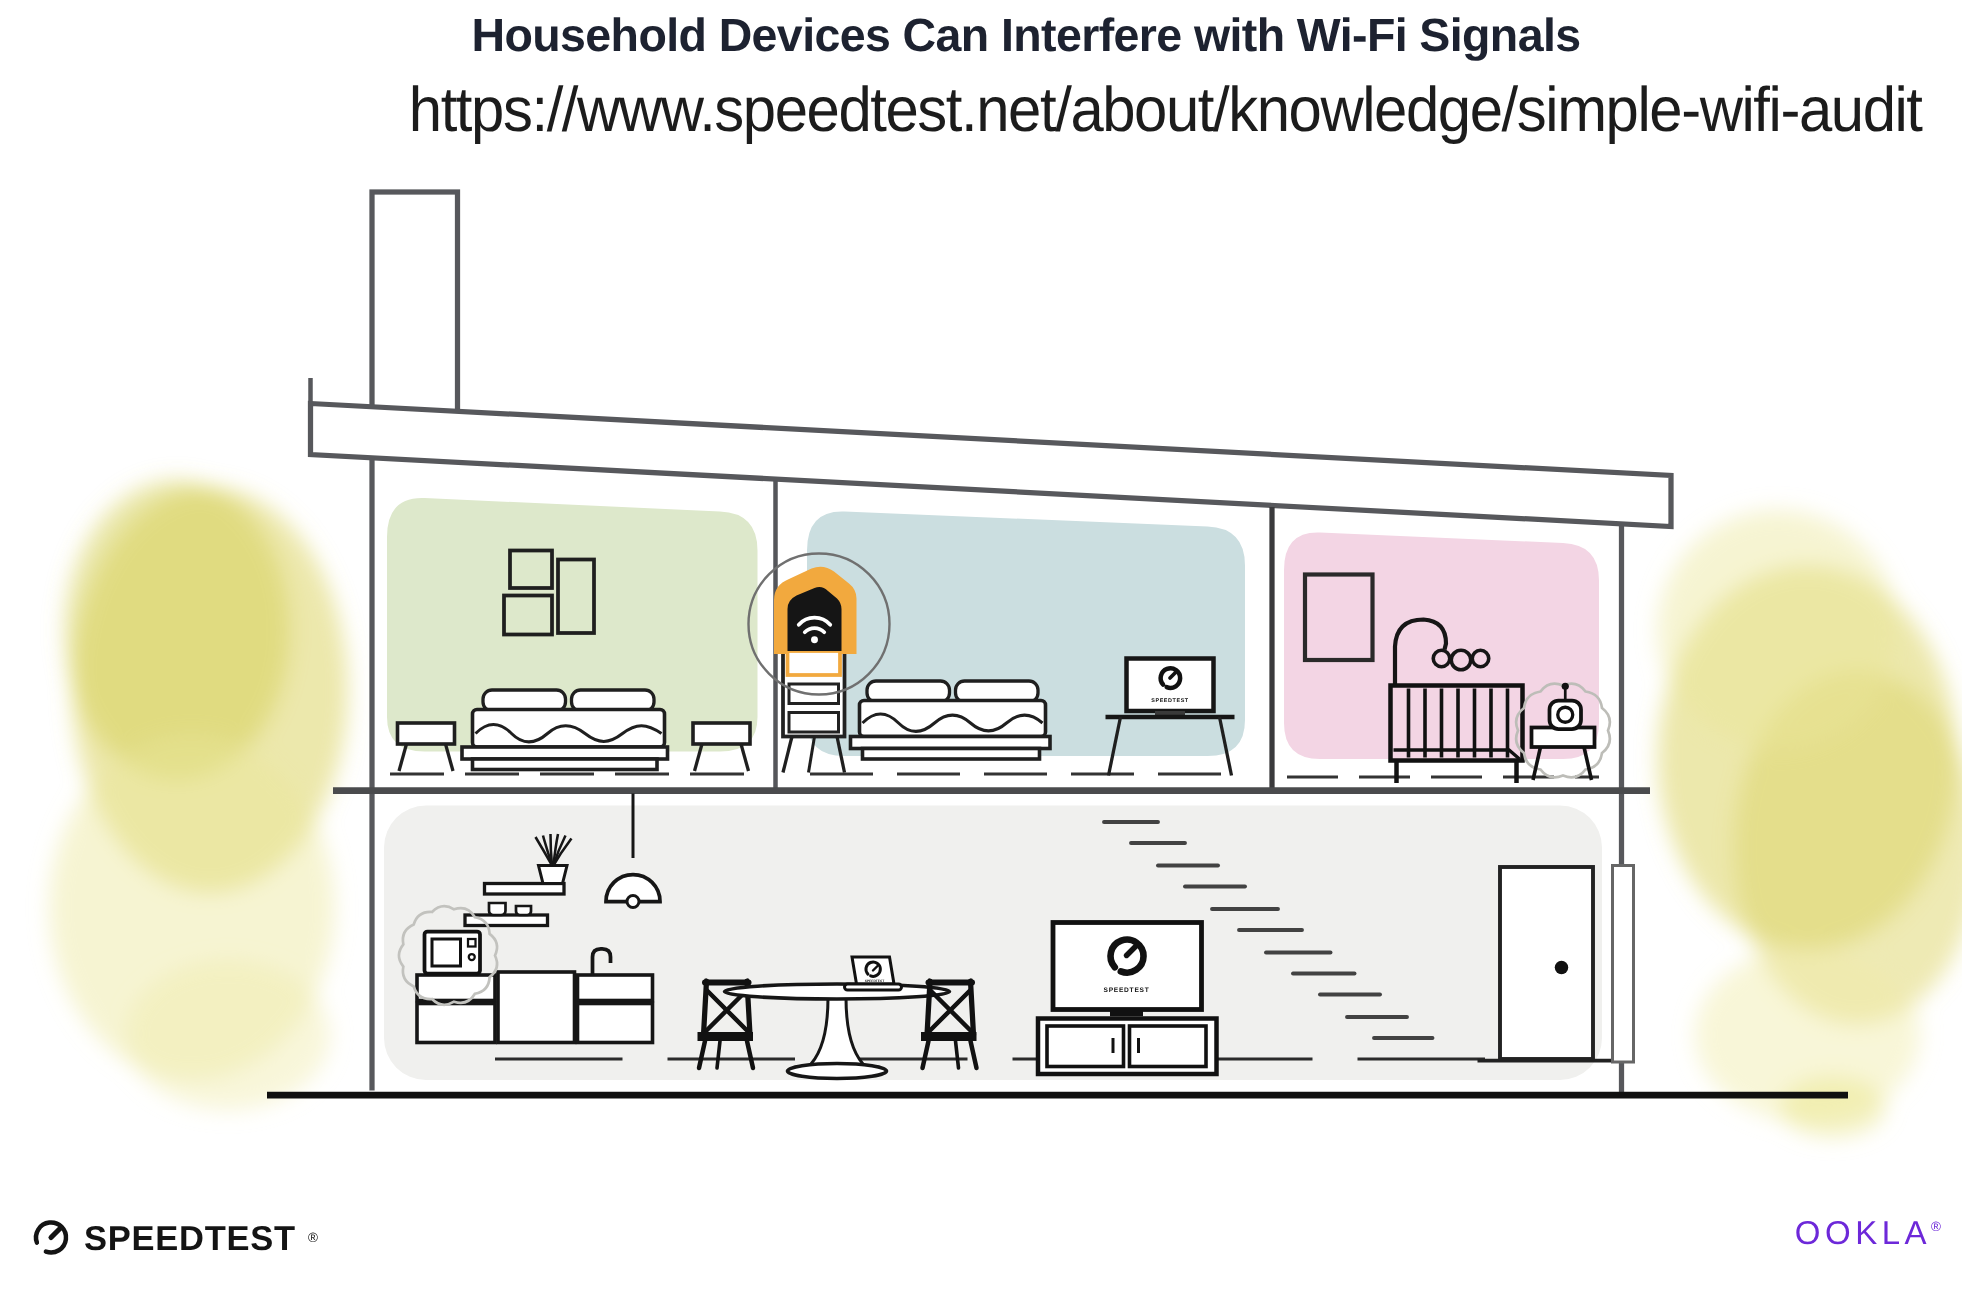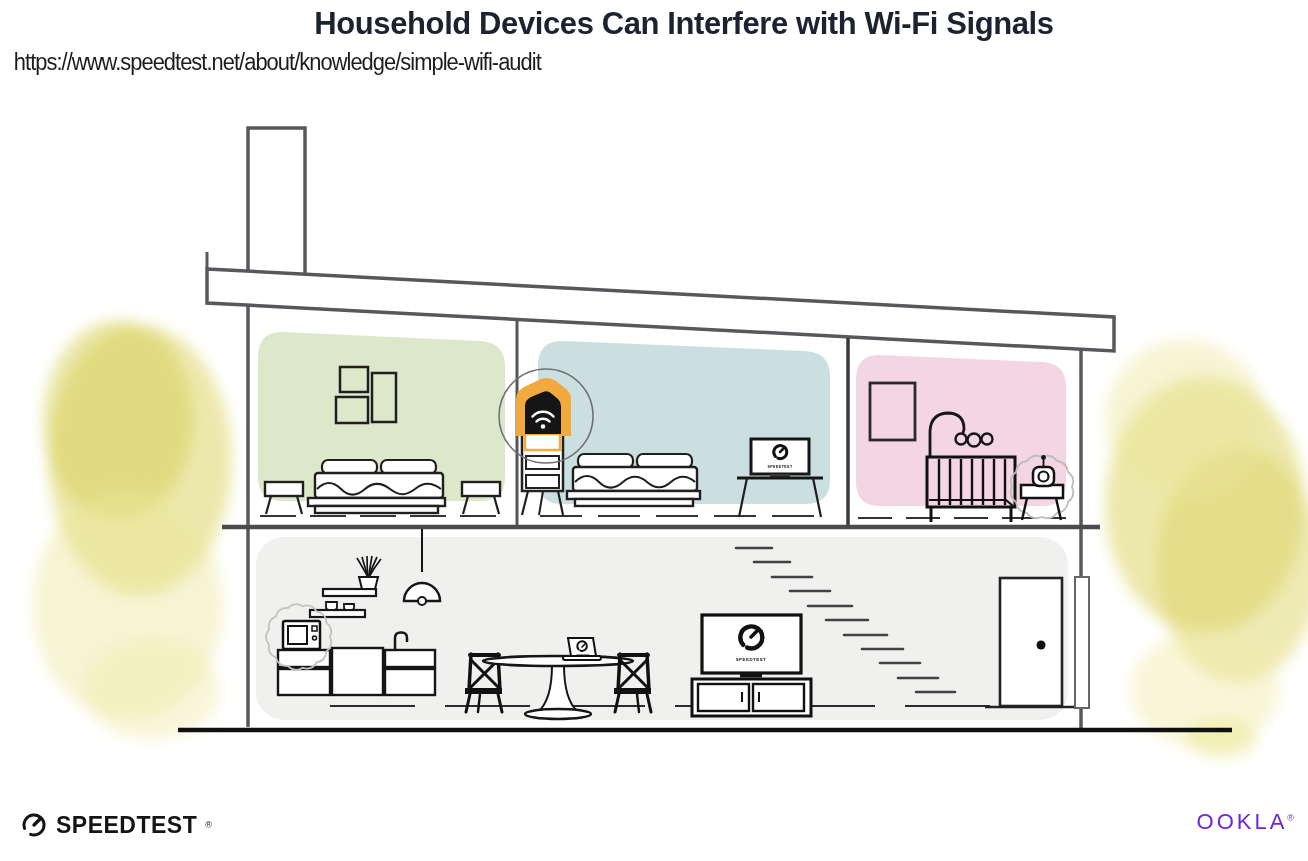--- a/index.html
+++ b/index.html
@@ -5,22 +5,22 @@
   html,body{margin:0;padding:0;}
   body{
     width:1308px;height:861px;position:relative;background:#ffffff;
     font-family:"Liberation Sans",sans-serif;overflow:hidden;
   }
   .page-title{
     position:absolute;top:6px;left:0;width:100%;text-align:center;
     font-size:31px;font-weight:700;color:#1d2230;letter-spacing:-0.4px;padding-left:30px;
   }
   .source-url{
-    position:absolute;top:49px;left:0;width:100%;text-align:left;
-    font-size:23px;font-weight:400;color:#1c1c1c;letter-spacing:-1px;text-decoration:underline;
+    position:absolute;top:49px;left:0;width:100%;text-align:right;
+    font-size:42px;font-weight:400;color:#1c1c1c;letter-spacing:-1px;text-decoration:underline;
   }
   .source-url>span{display:inline-block;transform:scaleX(.95);transform-origin:center;}
   svg.scene{position:absolute;left:0;top:0;}
   .footer-left{
     position:absolute;left:20px;bottom:22px;display:flex;align-items:center;gap:8px;
     font-size:23px;font-weight:700;color:#141414;letter-spacing:.5px;
   }
   .footer-left sup{font-size:9px;font-weight:400;vertical-align:super;}
   .footer-right{
     position:absolute;right:14px;bottom:26px;

